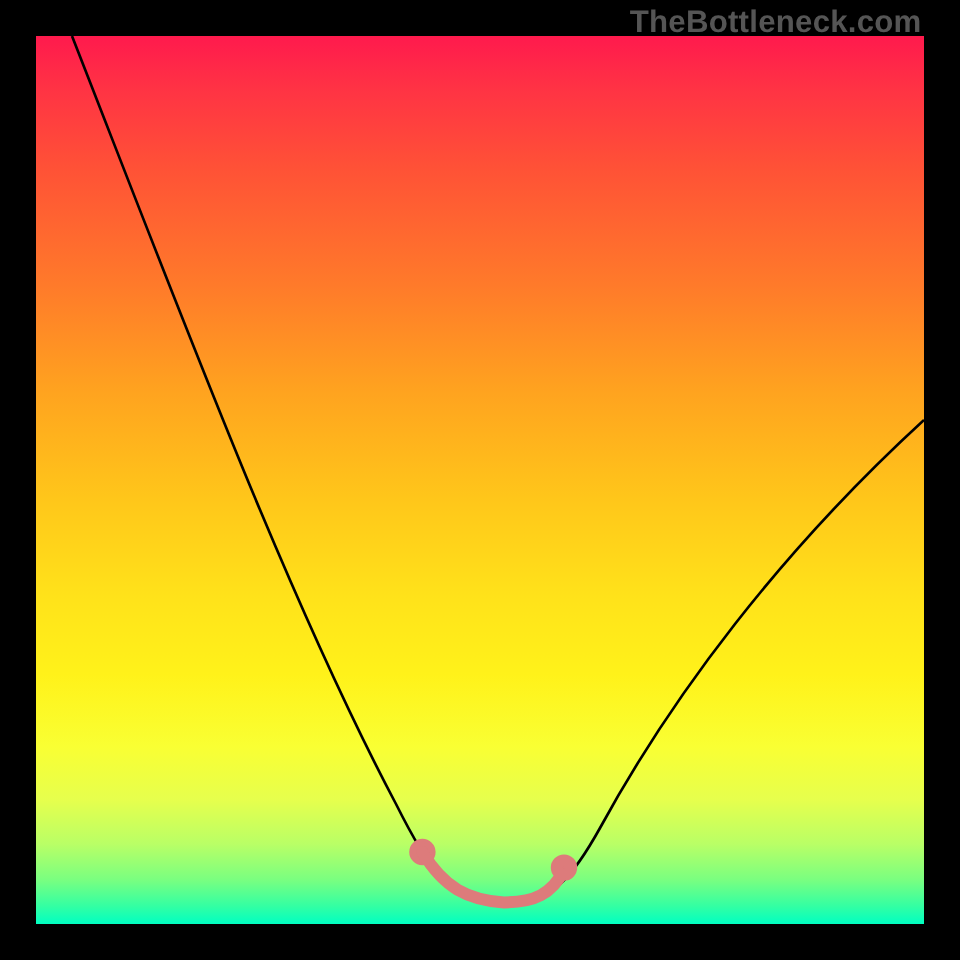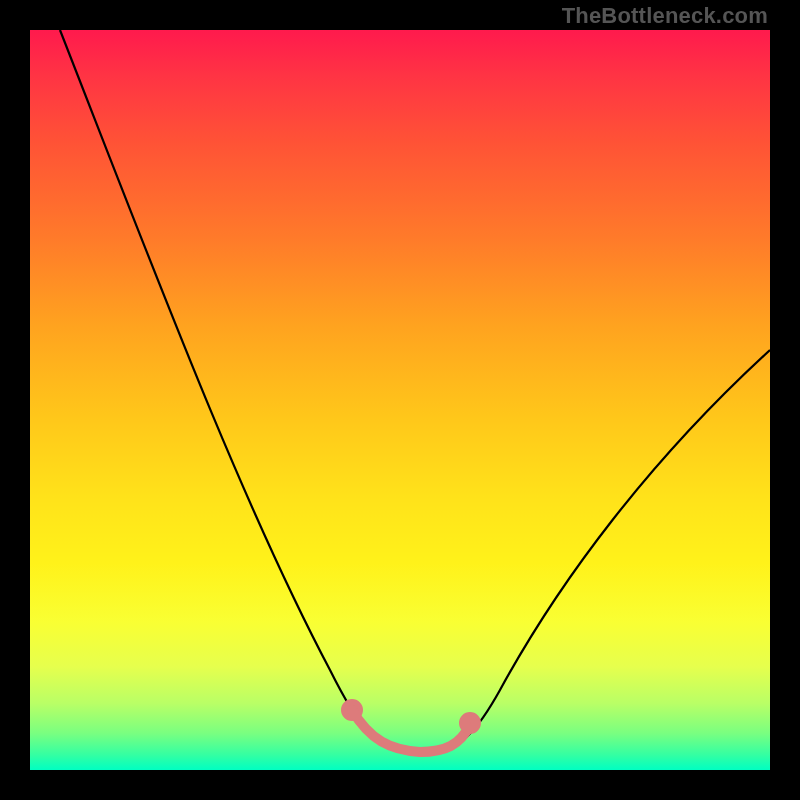--- a/index.html
+++ b/index.html
@@ -39,21 +39,21 @@
       #7aff80 95%,
       #33ffa3 98%,
       #00ffc2 100%
     );
   }
   .watermark {
     position: absolute;
     top: 3px;
     right: 32px;
     font-family: Arial, Helvetica, sans-serif;
-    font-size: 22px;
+    font-size: 26px;
     font-weight: bold;
     color: #555;
     letter-spacing: 0.2px;
     user-select: none;
     margin-left: 45px;
   }
   svg.curve {
     position: absolute;
     left: 30px;
     top: 30px;

